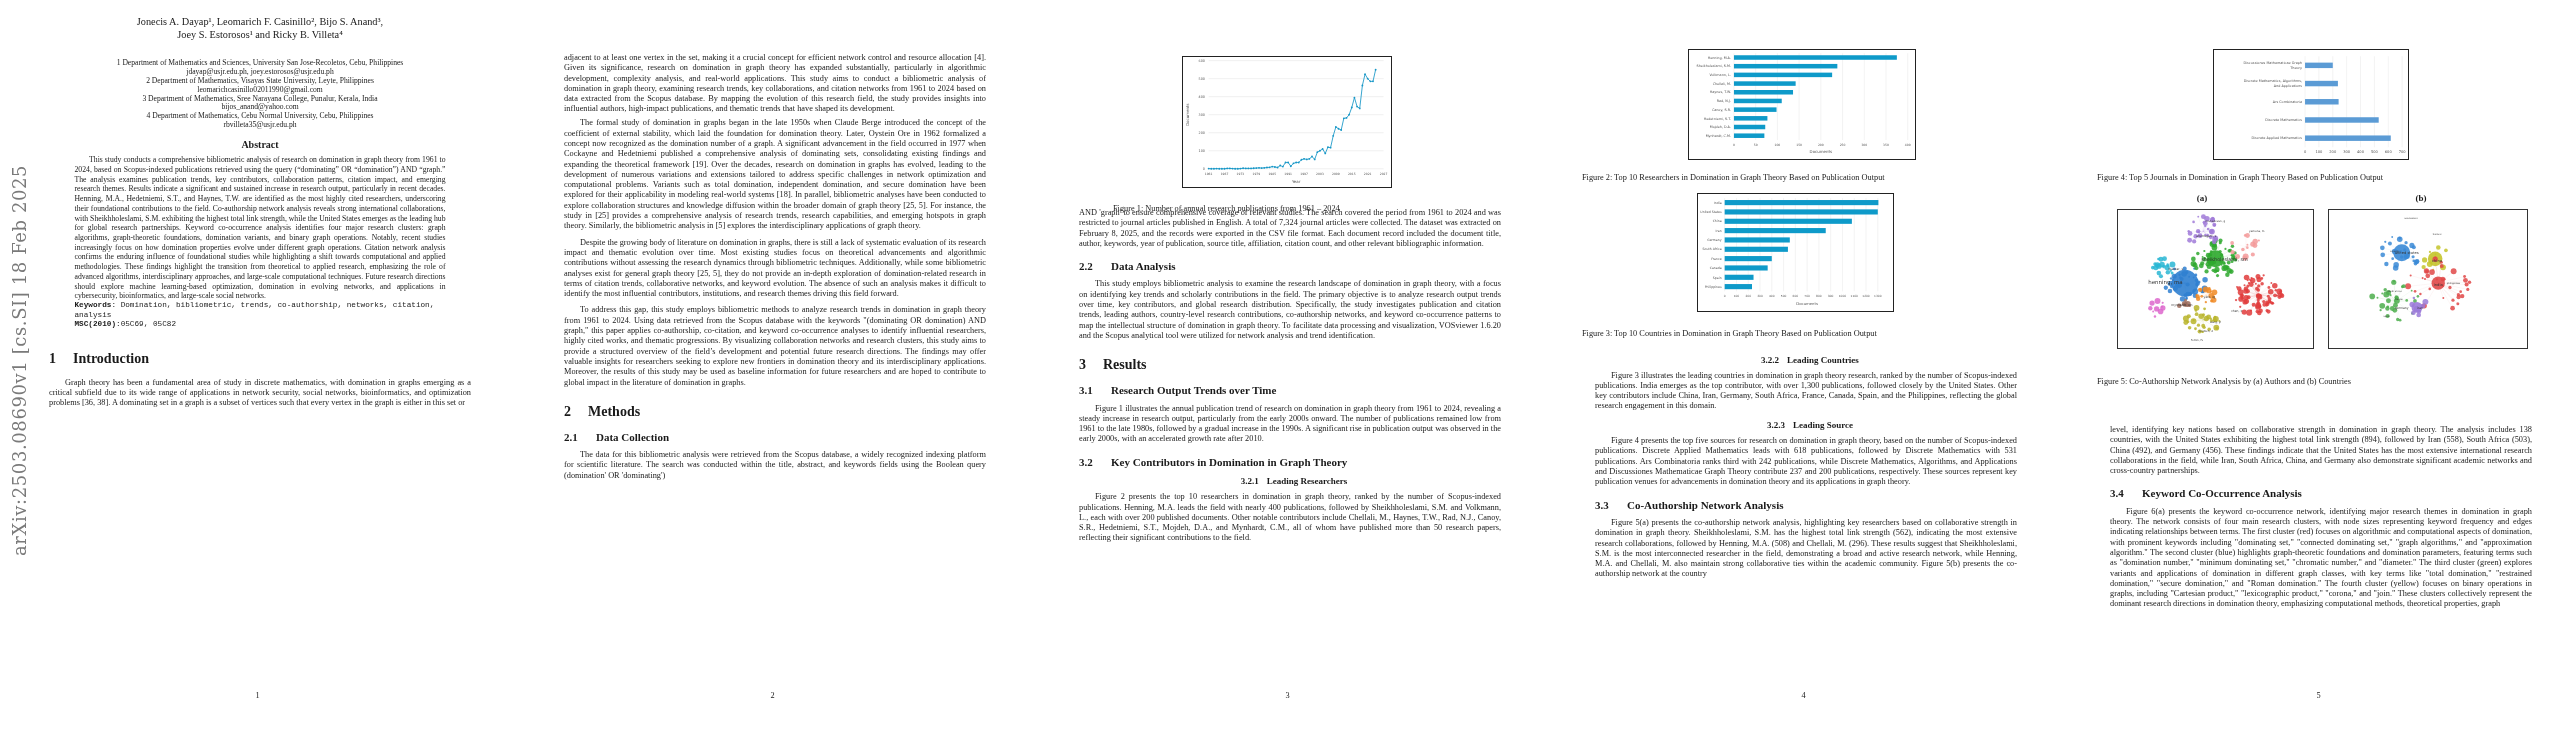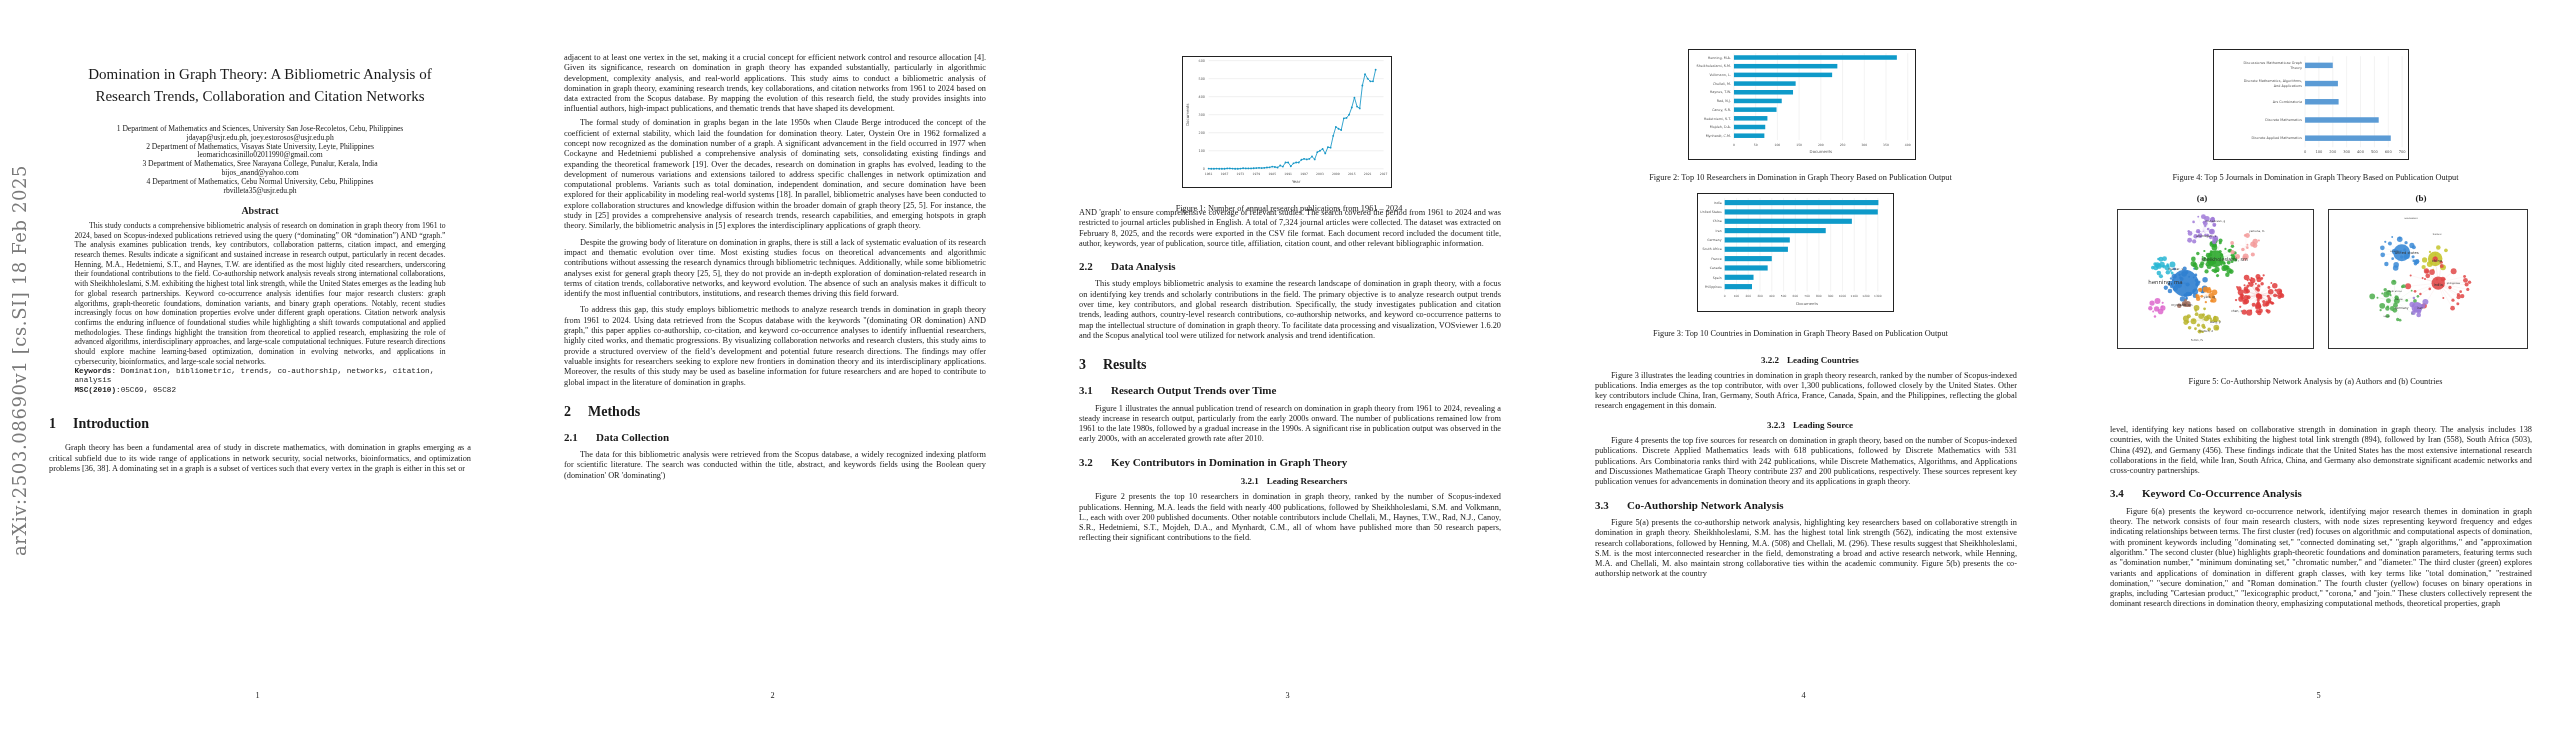--- a/index.html
+++ b/index.html
@@ -19,34 +19,34 @@
   .title { font-size: 15px; text-align: center; line-height: 22px; margin-top: 63px; }
   .authors { font-size: 10.3px; text-align: center; line-height: 13.4px; margin-top: 14.6px; }
   .affil { font-size: 7.6px; text-align: center; line-height: 8.8px; margin-top: 18px; }
   .abs-h { font-size: 10px; font-weight: bold; text-align: center; margin-top: 9.7px; }
   .abs { width: 371px; margin-left: 25.5px; margin-top: 4.9px; font-size: 7.7px; line-height: 9.7px; text-align: justify; }
   .abs .ind { display: inline-block; width: 14.6px; }
   .kw { width: 371px; margin-left: 25.5px; font-size: 7.7px; line-height: 9.7px; font-family: Liberation Mono, monospace; }
   .kw b { font-weight: bold; }
   .arxiv { position: absolute; left: 8.5px; top: 556px; transform: rotate(-90deg); transform-origin: left top; font-size: 18px; color: #7a7a7a; white-space: nowrap; letter-spacing: 0.6px; font-family: "DejaVu Serif", serif; }
   .figbox { position: absolute; border: 1.2px solid #222; background: #fff; }
-  .caption { position: absolute; font-size: 8.3px; text-align: center; white-space: nowrap; }
+  .caption { position: absolute; font-size: 8.3px; text-align: left; white-space: nowrap; }
   .chart-svg text { font-family: "DejaVu Sans", sans-serif; fill: #555; }
   .netbox { position: absolute; border: 0.9px solid #333; background: #fff; overflow: hidden; }
   .netlabel { position: absolute; font-weight: bold; font-size: 9px; text-align: center; }
 </style>
 </head>
 <body>
 
 <div class="page" style="left:0;">
   <div class="arxiv">arXiv:2503.08690v1  [cs.SI]  18 Feb 2025</div>
   <div class="col" style="left:49px;width:422px;">
-    <div class="title">
-      <div>Domination in Graph Theory: A Bibliometric Analysis of</div>
-      <div>Research Trends, Collaboration and Citation Networks</div>
+    <div class="authors">
+      <div>Jonecis A. Dayap¹, Leomarich F. Casinillo², Bijo S. Anand³,</div>
+      <div>Joey S. Estorosos¹ and Ricky B. Villeta⁴</div>
     </div>
     <div class="affil" id="affil-list">
         <div>1 Department of Mathematics and Sciences, University San Jose-Recoletos, Cebu, Philippines</div>
         <div>jdayap@usjr.edu.ph, joey.estorosos@usjr.edu.ph</div>
         <div>2 Department of Mathematics, Visayas State University, Leyte, Philippines</div>
         <div>leomarichcasinillo02011990@gmail.com</div>
         <div>3 Department of Mathematics, Sree Narayana College, Punalur, Kerala, India</div>
         <div>bijos_anand@yahoo.com</div>
         <div>4 Department of Mathematics, Cebu Normal University, Cebu, Philippines</div>
         <div>rbvilleta35@usjr.edu.ph</div>

